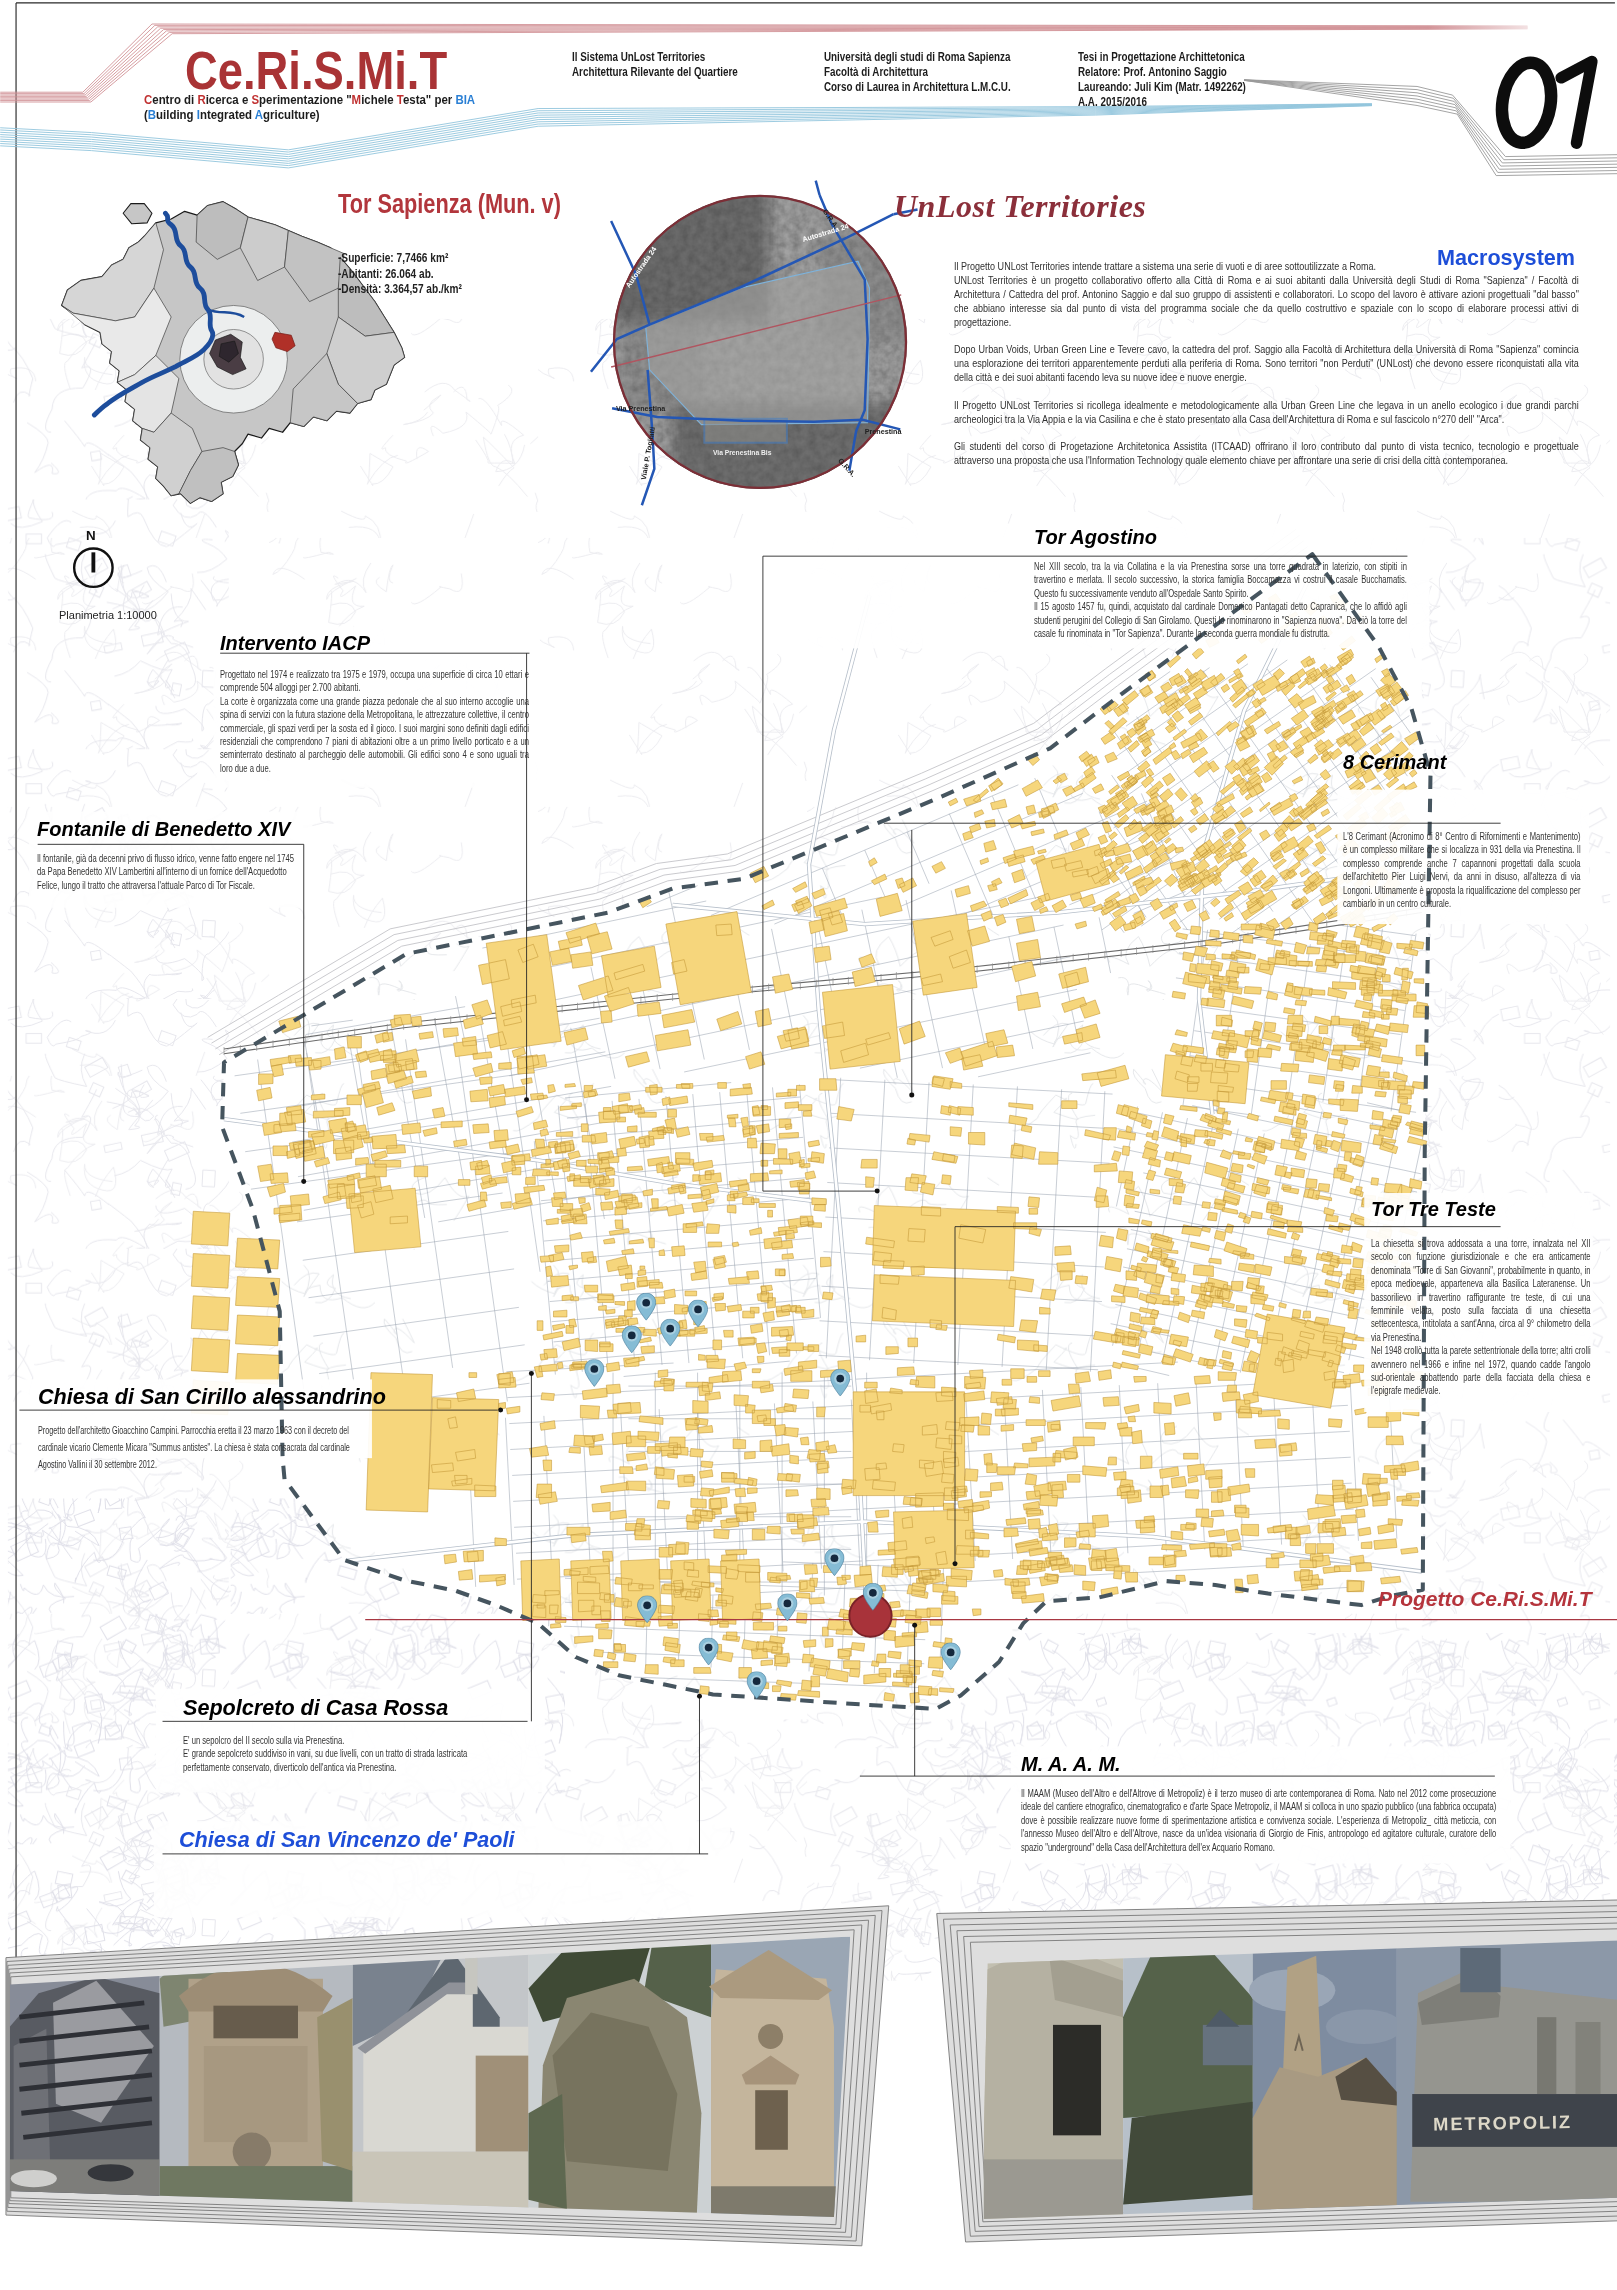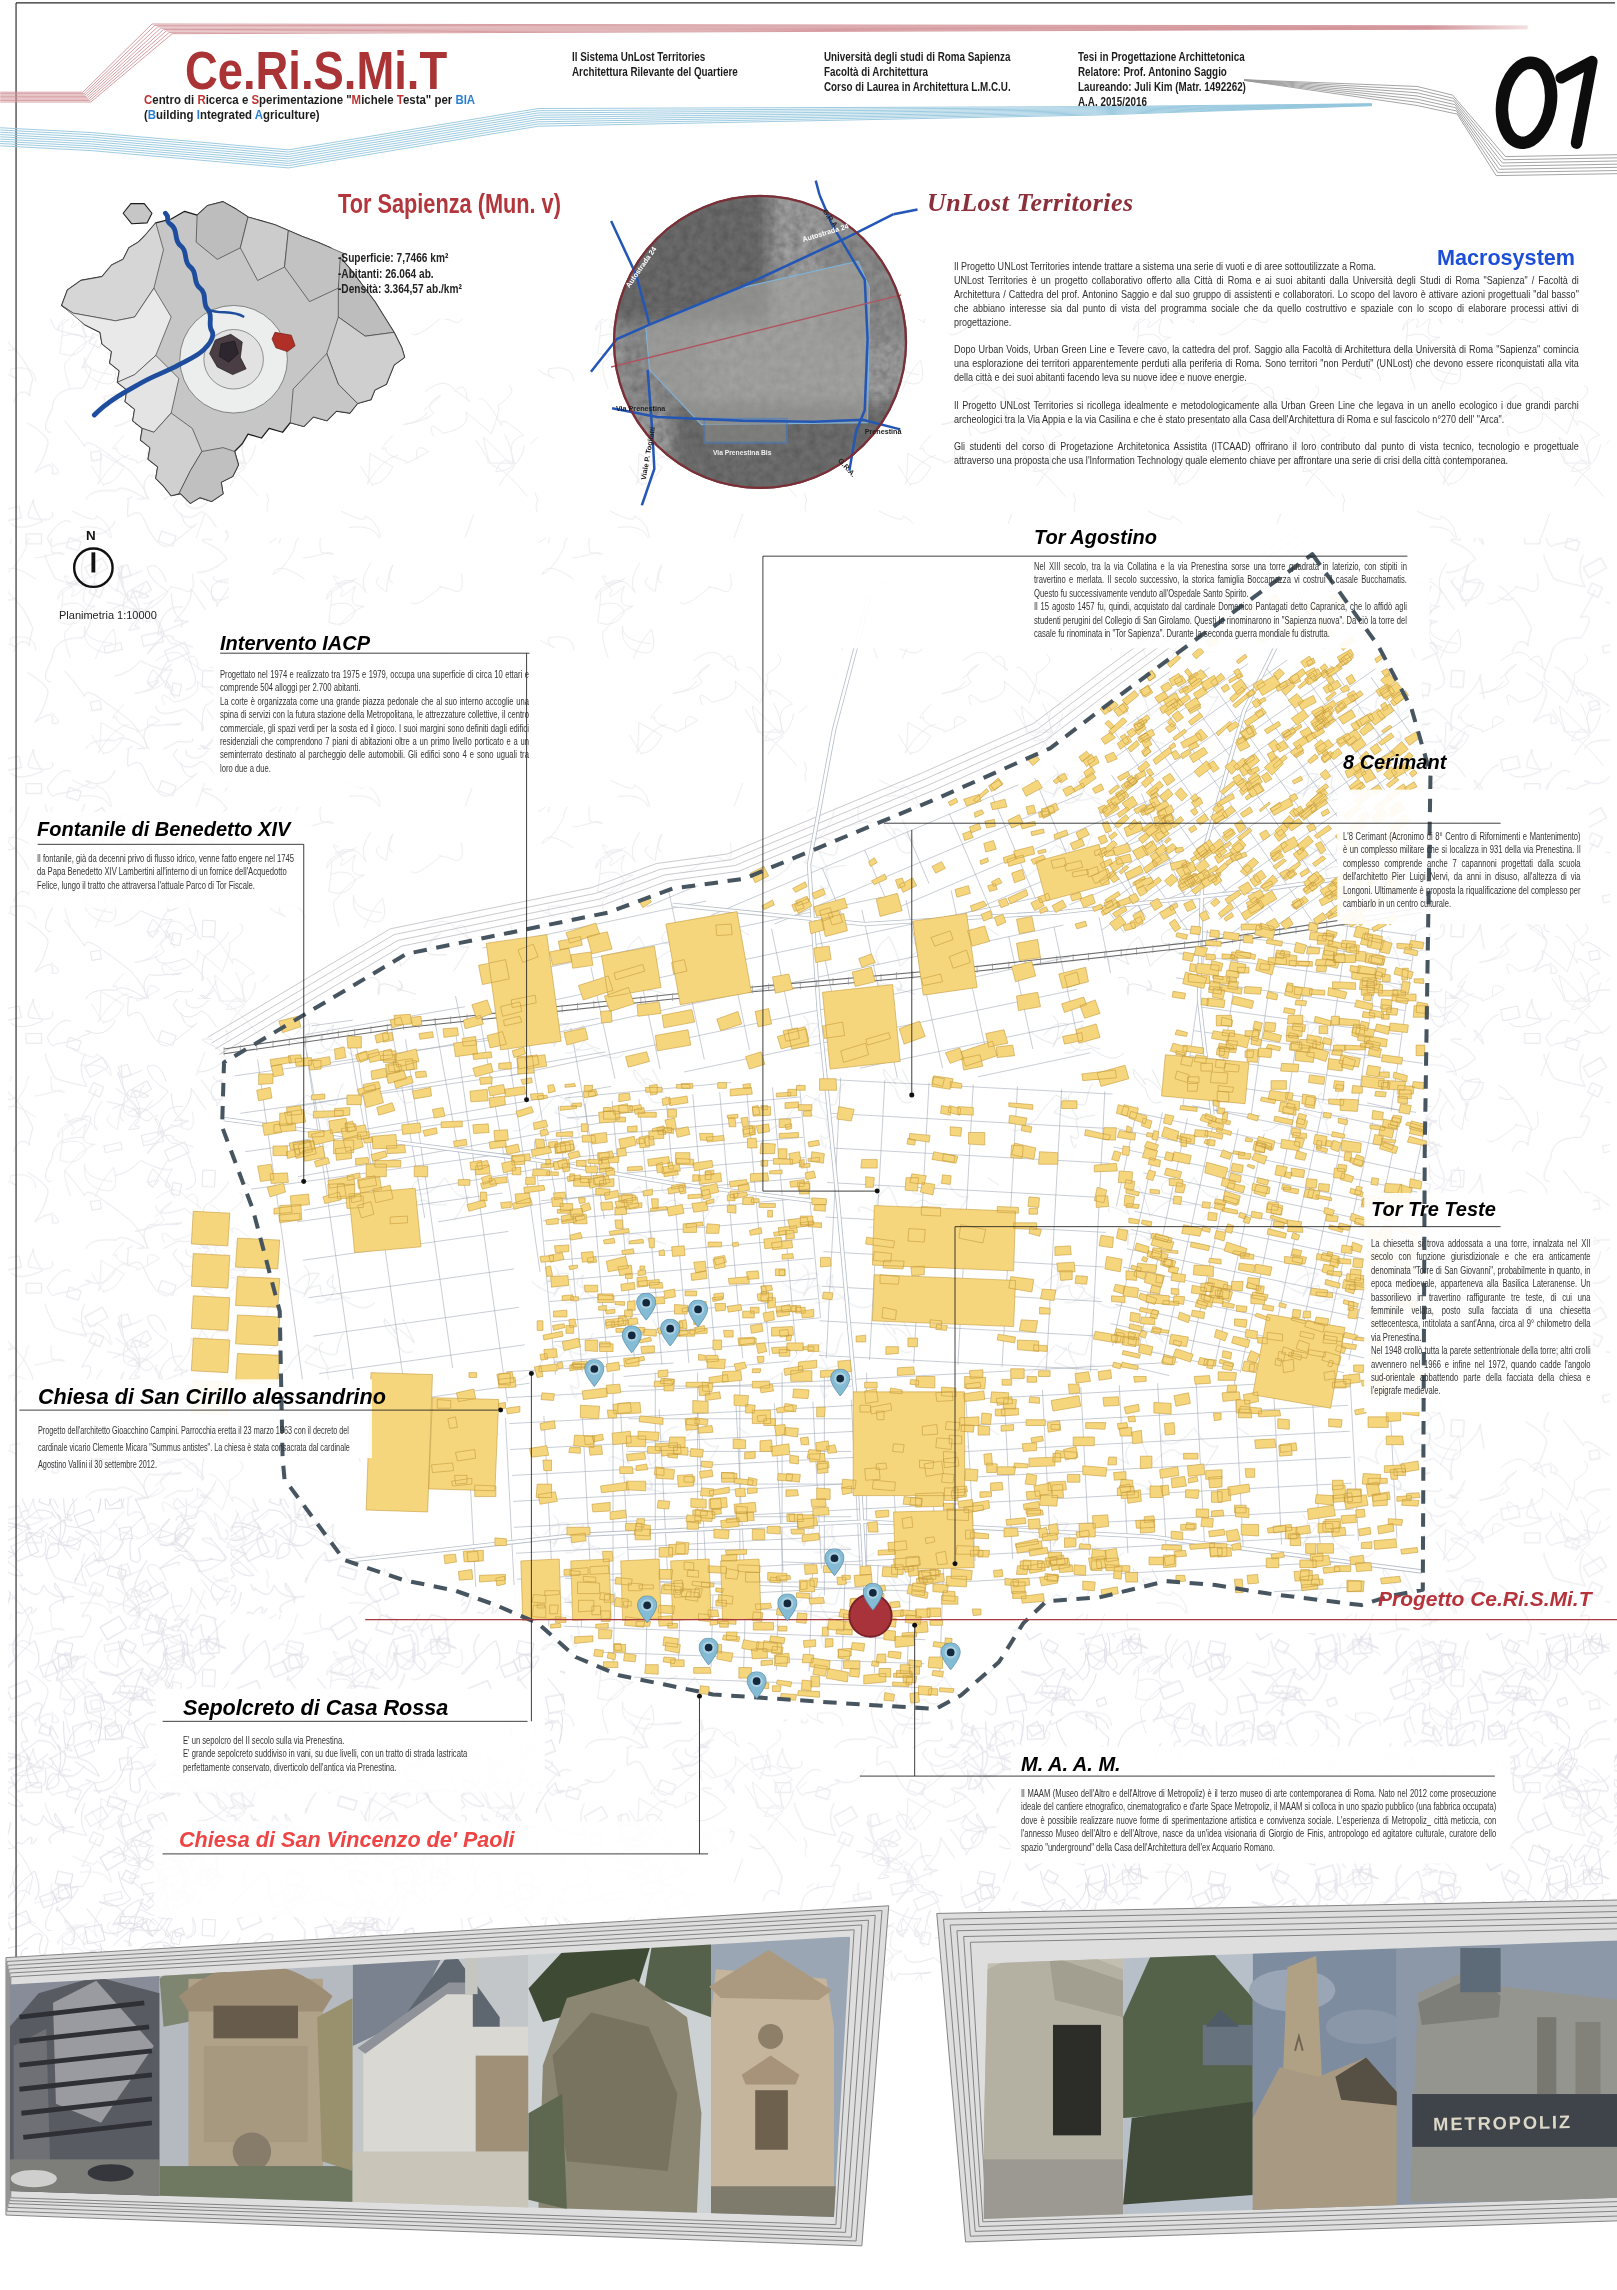--- a/index.html
+++ b/index.html
@@ -501,34 +501,34 @@
 
 <div style="position:absolute;left:185px;top:40px;font-size:53px;font-weight:bold;color:#a93335;transform:scaleX(0.856);transform-origin:0 0;white-space:nowrap;">Ce.Ri.S.Mi.T</div>
     <div style="position:absolute;left:144px;top:92px;font-size:13px;font-weight:bold;color:#1c1c1c;line-height:15.4px;white-space:nowrap;transform:scaleX(0.88);transform-origin:0 0;"><span style="color:#c03030">C</span>entro di <span style="color:#c03030">R</span>icerca e <span style="color:#c03030">S</span>perimentazione "<span style="color:#c03030">M</span>ichele <span style="color:#c03030">T</span>esta" per <span style="color:#2a7fd4">BIA</span><br>(<span style="color:#2a7fd4">B</span>uilding <span style="color:#2a7fd4">I</span>ntegrated <span style="color:#2a7fd4">A</span>griculture)</div>
     <div style="position:absolute;left:572px;top:50px;font-weight:bold;color:#1c1c1c;font-size:12px;line-height:15px;transform:scaleX(0.82);transform-origin:0 0;white-space:nowrap;">Il Sistema UnLost Territories<br>Architettura Rilevante del Quartiere</div>
     <div style="position:absolute;left:824px;top:50px;font-weight:bold;color:#1c1c1c;font-size:12px;line-height:15px;transform:scaleX(0.82);transform-origin:0 0;white-space:nowrap;">Università degli studi di Roma Sapienza<br>Facoltà di Architettura<br>Corso di Laurea in Architettura L.M.C.U.</div>
     <div style="position:absolute;left:1078px;top:50px;font-weight:bold;color:#1c1c1c;font-size:12px;line-height:15px;transform:scaleX(0.82);transform-origin:0 0;white-space:nowrap;">Tesi in Progettazione Archittetonica<br>Relatore: Prof. Antonino Saggio<br>Laureando: Juli Kim (Matr. 1492262)<br>A.A. 2015/2016</div>
     <div style="position:absolute;left:338px;top:188px;font-size:28px;font-weight:bold;color:#b2363c;white-space:nowrap;transform:scaleX(0.776);transform-origin:0 0;">Tor Sapienza (Mun. v)</div>
     <div style="position:absolute;left:338px;top:251px;font-size:12.5px;font-weight:bold;color:#222;line-height:15.6px;white-space:nowrap;transform:scaleX(0.81);transform-origin:0 0;">-Superficie: 7,7466 km²<br>-Abitanti: 26.064 ab.<br>-Densità: 3.364,57 ab./km²</div>
     <div style="position:absolute;left:86px;top:528px;font-size:13.4px;font-weight:bold;color:#111;">N</div>
     <div style="position:absolute;left:59px;top:597px;font-size:11px;color:#222;margin-top:12px;">Planimetria 1:10000</div>
-    <div style="position:absolute;left:927px;top:188px;font-family:'Liberation Serif',serif;font-style:italic;font-size:26px;font-weight:bold;color:#8b2f3a;letter-spacing:0.5px;white-space:nowrap;">UnLost Territories</div>
+    <div style="position:absolute;left:894px;top:188px;font-family:'Liberation Serif',serif;font-style:italic;font-size:32px;font-weight:bold;color:#8b2f3a;letter-spacing:0.5px;white-space:nowrap;">UnLost Territories</div>
     <div style="position:absolute;left:1437px;top:221px;font-size:21.6px;font-weight:bold;color:#1d4ed8;white-space:nowrap;margin-top:24px;">Macrosystem</div>
     <div style="position:absolute;left:954px;top:259px;width:762px;font-size:11px;line-height:14px;color:#303030;text-align:justify;transform:scaleX(0.82);transform-origin:0 0;">Il Progetto UNLost Territories intende trattare a sistema una serie di vuoti e di aree sottoutilizzate a Roma.<br>UNLost Territories è un progetto collaborativo offerto alla Città di Roma e ai suoi abitanti dalla Università degli Studi di Roma "Sapienza" / Facoltà di Architettura / Cattedra del prof. Antonino Saggio e dal suo gruppo di assistenti e collaboratori. Lo scopo del lavoro è attivare azioni progettuali "dal basso" che abbiano interesse sia dal punto di vista del programma sociale che da quello costruttivo e spaziale con lo scopo di elaborare processi attivi di progettazione.<div style="height:13.4px"></div>Dopo Urban Voids, Urban Green Line e Tevere cavo, la cattedra del prof. Saggio alla Facoltà di Architettura della Università di Roma "Sapienza" comincia una esplorazione dei territori apparentemente perduti alla periferia di Roma. Sono territori "non Perduti" (UNLost) che devono essere riconquistati alla vita della città e dei suoi abitanti facendo leva su nuove idee e nuove energie.<div style="height:13.4px"></div>Il Progetto UNLost Territories si ricollega idealmente e metodologicamente alla Urban Green Line che legava in un anello ecologico i due grandi parchi archeologici tra la Via Appia e la via Casilina e che è stato presentato alla Casa dell'Architettura di Roma e sul fascicolo n°270 dell' "Arca".<div style="height:13.4px"></div>Gli studenti del corso di Progetazione Architetonica Assistita (ITCAAD) offrirano il loro contributo dal punto di vista tecnico, tecnologio e progettuale attraverso una proposta che usa l'Information Technology quale elemento chiave per affrontare una serie di crisi della città contemporanea.</div>
     <div style="position:absolute;left:220px;top:632px;font-size:20px;font-weight:bold;font-style:italic;color:#000;white-space:nowrap;">Intervento IACP</div>
     <div style="position:absolute;left:220px;top:668px;width:429px;font-size:10.6px;line-height:13.4px;color:#333;text-align:justify;transform:scaleX(0.72);transform-origin:0 0;">Progettato nel 1974 e realizzato tra 1975 e 1979, occupa una superficie di circa 10 ettari e comprende 504 alloggi per 2.700 abitanti.<br>La corte è organizzata come una grande piazza pedonale che al suo interno accoglie una spina di servizi con la futura stazione della Metropolitana, le attrezzature collettive, il centro commerciale, gli spazi verdi per la sosta ed il gioco. I suoi margini sono definiti dagli edifici residenziali che comprendono 7 piani di abitazioni oltre a un primo livello porticato e a un seminterrato destinato al parcheggio delle automobili. Gli edifici sono 4 e sono uguali tra loro due a due.</div>
     <div style="position:absolute;left:37px;top:818px;font-size:20px;font-weight:bold;font-style:italic;color:#000;white-space:nowrap;">Fontanile di Benedetto XIV</div>
     <div style="position:absolute;left:37px;top:852px;width:363px;font-size:10.6px;line-height:13.4px;color:#333;transform:scaleX(0.72);transform-origin:0 0;">Il fontanile, già da decenni privo di flusso idrico, venne fatto engere nel 1745 da Papa Benedetto XIV Lambertini all'interno di un fornice dell'Acquedotto Felice, lungo il tratto che attraversa l'attuale Parco di Tor Fiscale.</div>
     <div style="position:absolute;left:38px;top:1384px;font-size:21.6px;font-weight:bold;font-style:italic;color:#000;white-space:nowrap;">Chiesa di San Cirillo alessandrino</div>
     <div style="position:absolute;left:38px;top:1422px;width:502px;font-size:11px;line-height:17px;color:#333;transform:scaleX(0.66);transform-origin:0 0;">Progetto dell'architetto Gioacchino Campini. Parrocchia eretta il 23 marzo 1963 con il decreto del cardinale vicario Clemente Micara "Summus antistes". La chiesa è stata consacrata dal cardinale Agostino Vallini il 30 settembre 2012.</div>
     <div style="position:absolute;left:1034px;top:526px;font-size:20px;font-weight:bold;font-style:italic;color:#000;white-space:nowrap;">Tor Agostino</div>
     <div style="position:absolute;left:1034px;top:560px;width:518px;font-size:10.6px;line-height:13.4px;color:#333;text-align:justify;transform:scaleX(0.72);transform-origin:0 0;">Nel XIII secolo, tra la via Collatina e la via Prenestina sorse una torre quadrata in laterizio, con stipiti in travertino e merlata. Il secolo successivo, la storica famiglia Boccamazza vi costruì il casale Bucchamatis. Questo fu successivamente venduto all'Ospedale Santo Spirito.<br>Il 15 agosto 1457 fu, quindi, acquistato dal cardinale Domenico Pantagati detto Capranica, che lo affidò agli studenti perugini del Collegio di San Girolamo. Questi lo rinominarono in "Sapienza nuova". Da ciò la torre del casale fu rinominata in "Tor Sapienza". Durante la seconda guerra mondiale fu distrutta.</div>
     <div style="position:absolute;left:1343px;top:751px;font-size:20px;font-weight:bold;font-style:italic;color:#000;white-space:nowrap;">8 Cerimant</div>
     <div style="position:absolute;left:1343px;top:830px;width:330px;font-size:10.6px;line-height:13.4px;color:#333;text-align:justify;transform:scaleX(0.72);transform-origin:0 0;">L'8 Cerimant (Acronimo di 8° Centro di Rifornimenti e Mantenimento) è un complesso militare che si localizza in 931 della via Prenestina. Il complesso comprende anche 7 capannoni progettati dalla scuola dell'architetto Pier Luigi Nervi, da anni in disuso, all'altezza di via Longoni. Ultimamente è proposta la riqualificazione del complesso per cambiarlo in un centro culturale.</div>
     <div style="position:absolute;left:1371px;top:1198px;font-size:20px;font-weight:bold;font-style:italic;color:#000;white-space:nowrap;">Tor Tre Teste</div>
     <div style="position:absolute;left:1371px;top:1237px;width:305px;font-size:10.6px;line-height:13.4px;color:#333;text-align:justify;transform:scaleX(0.72);transform-origin:0 0;">La chiesetta si trova addossata a una torre, innalzata nel XII secolo con funzione giurisdizionale e che era anticamente denominata "Torre di San Giovanni", probabilmente in quanto, in epoca medioevale, apparteneva alla Basilica Lateranense. Un bassorilievo in travertino raffigurante tre teste, di cui una femminile velata, posto sulla facciata di una chiesetta settecentesca, intitolata a sant'Anna, circa al 9° chilometro della via Prenestina.<br>Nel 1948 crollò tutta la parete settentrionale della torre; altri crolli avvennero nel 1966 e infine nel 1972, quando cadde l'angolo sud-orientale abbattendo parte della facciata della chiesa e l'epigrafe medievale.</div>
     <div style="position:absolute;left:183px;top:1695px;font-size:21.6px;font-weight:bold;font-style:italic;color:#000;white-space:nowrap;">Sepolcreto di Casa Rossa</div>
     <div style="position:absolute;left:183px;top:1734px;width:452px;font-size:10.6px;line-height:13.4px;color:#333;transform:scaleX(0.72);transform-origin:0 0;">E' un sepolcro del II secolo sulla via Prenestina.<br>E' grande sepolcreto suddiviso in vani, su due livelli, con un tratto di strada lastricata perfettamente conservato, diverticolo dell'antica via Prenestina.</div>
-    <div style="position:absolute;left:179px;top:1827px;font-size:21.6px;font-weight:bold;font-style:italic;color:#ef4444;white-space:nowrap;">Chiesa di San Vincenzo de' Paoli</div>
+    <div style="position:absolute;left:179px;top:1827px;font-size:21.6px;font-weight:bold;font-style:italic;color:#1d4ed8;white-space:nowrap;">Chiesa di San Vincenzo de' Paoli</div>
     <div style="position:absolute;left:1021px;top:1753px;font-size:20px;font-weight:bold;font-style:italic;color:#000;white-space:nowrap;">M. A. A. M.</div>
     <div style="position:absolute;left:1021px;top:1787px;width:660px;font-size:10.6px;line-height:13.4px;color:#333;text-align:justify;transform:scaleX(0.72);transform-origin:0 0;">Il MAAM (Museo dell'Altro e dell'Altrove di Metropoliz) è il terzo museo di arte contemporanea di Roma. Nato nel 2012 come prosecuzione ideale del cantiere etnografico, cinematografico e d'arte Space Metropoliz, il MAAM si colloca in uno spazio pubblico (una fabbrica occupata) dove è possibile realizzare nuove forme di sperimentazione artistica e convivenza sociale. L'esperienza di Metropoliz_ città meticcia, con l'annesso Museo dell'Altro e dell'Altrove, nasce da un'idea visionaria di Giorgio de Finis, antropologo ed agitatore culturale, curatore dello spazio "underground" della Casa dell'Architettura dell'ex Acquario Romano.</div>
     <div style="position:absolute;left:1378px;top:1587px;font-size:21px;font-weight:bold;font-style:italic;color:#b5343c;white-space:nowrap;">Progetto Ce.Ri.S.Mi.T</div>
 </div>
 
 </body></html>

